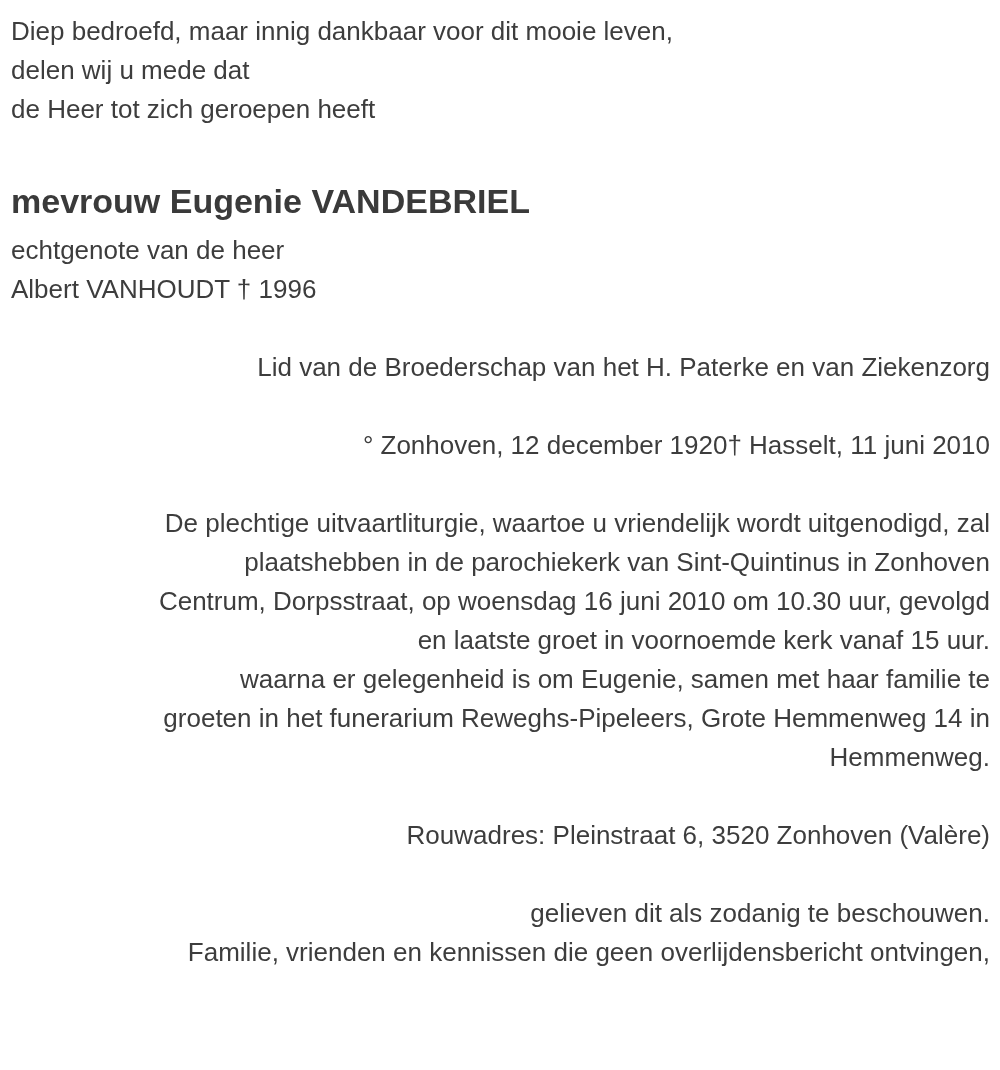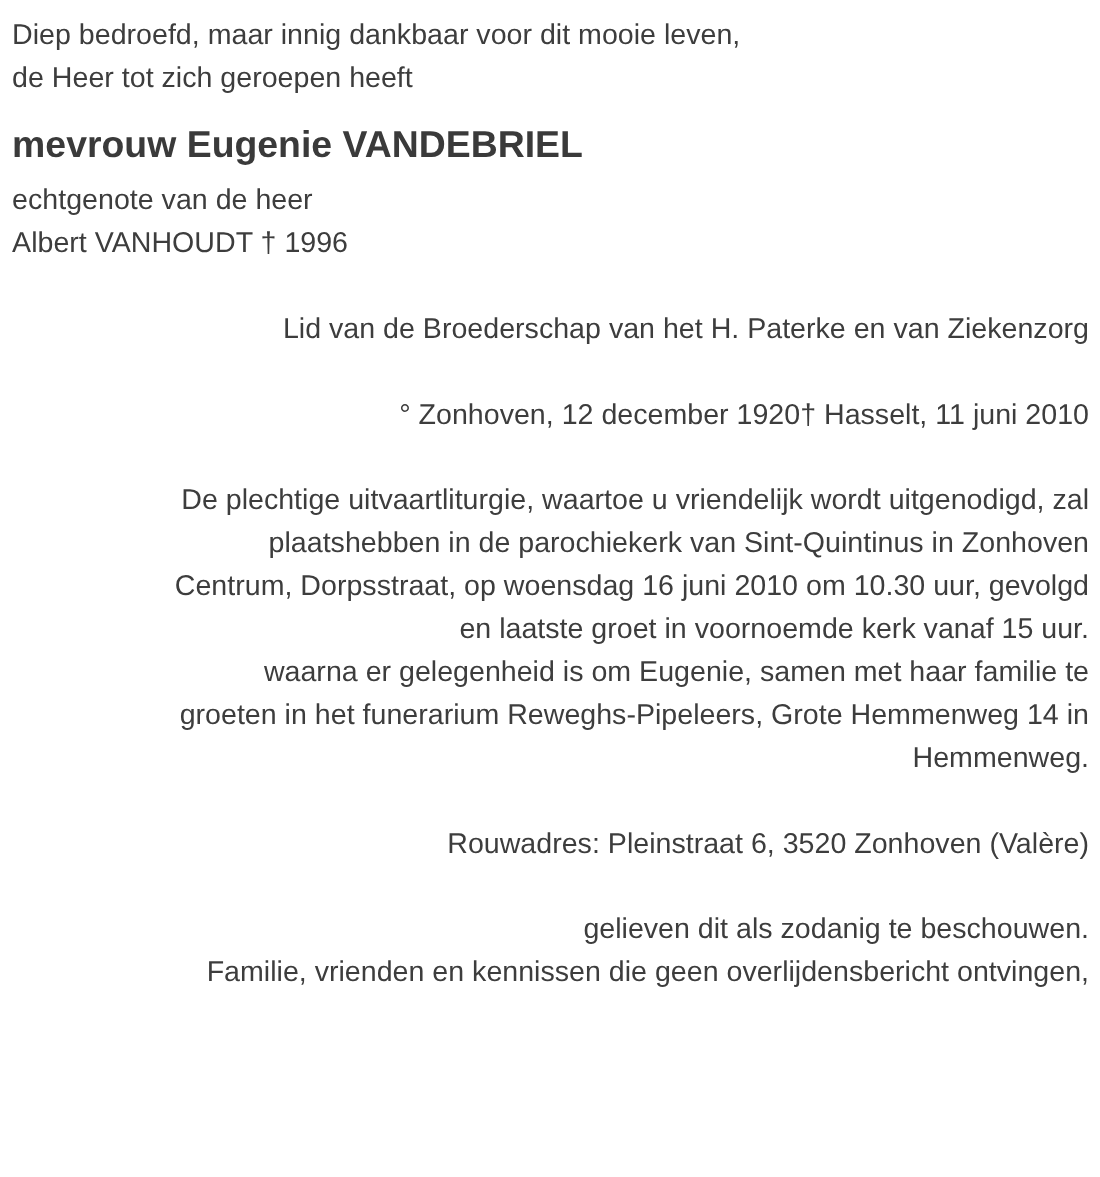--- a/index.html
+++ b/index.html
@@ -19,40 +19,41 @@
   }
   .line {
     font-size: 26px;
     line-height: 39px;
     white-space: pre;
   }
   .title {
     font-size: 34px;
     font-weight: 700;
     line-height: 40px;
-    margin: 22px 0 10px 0;
+    margin: 52px 0 10px 0;
     color: #3a3a3a;
     white-space: pre;
   }
   .gap-top {
     margin-top: 39px;
     text-align: right;
   }
   section {
     margin: 0;
     padding: 0;
   }
 </style>
 </head>
 <body>
 
 <div class="page">
 
   <section>
     <div class="line">Diep bedroefd, maar innig dankbaar voor dit mooie leven,</div>
+    <div class="line">delen wij u mede dat</div>
     <div class="line">de Heer tot zich geroepen heeft</div>
   </section>
 
   <h1 class="title">mevrouw Eugenie VANDEBRIEL</h1>
 
   <section>
     <div class="line">echtgenote van de heer</div>
     <div class="line">Albert VANHOUDT † 1996</div>
   </section>
 

